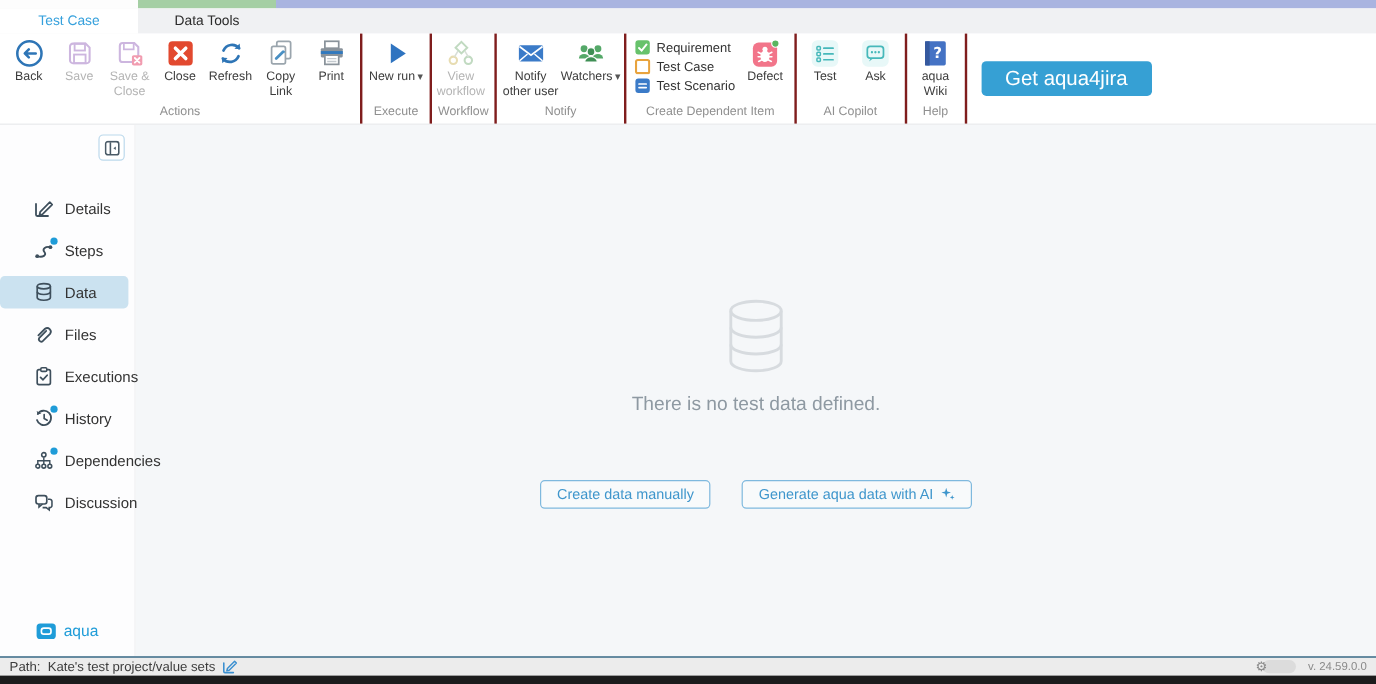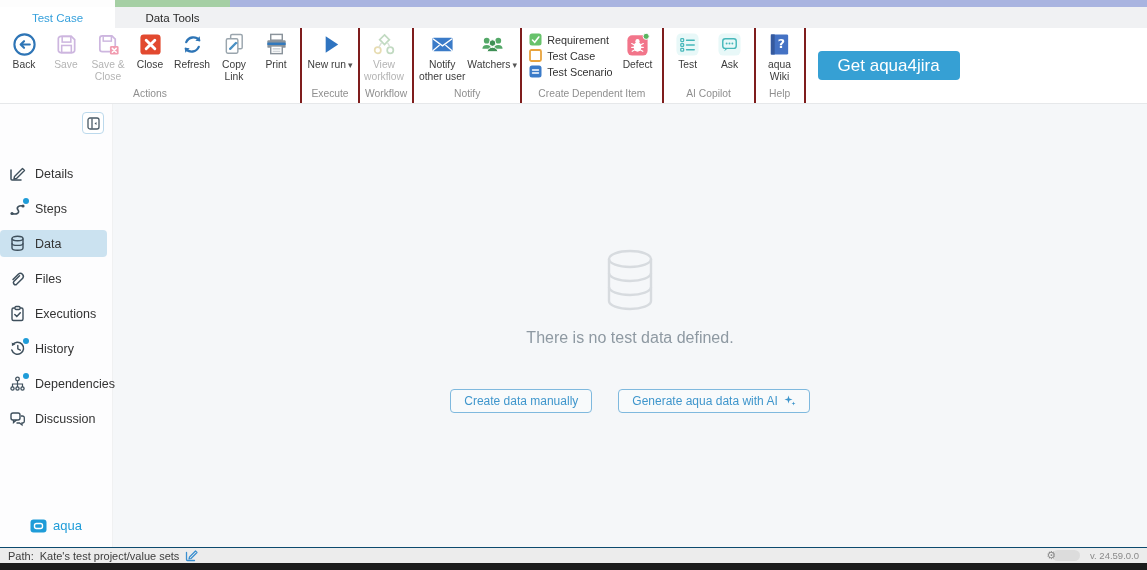--- a/index.html
+++ b/index.html
@@ -44,38 +44,38 @@
     border:none; border-radius:4px; cursor:pointer; font-family:inherit; }
 
   
   .bodyrow { flex:1; display:flex; overflow:hidden; background:#f5f7f9; }
   .sidebar { width:113px; background:#fdfdfe; display:flex; flex-direction:column; border-right:1px solid #f0f1f2; }
   .collapse-row { display:flex; justify-content:flex-end; padding:8px 8px 0 0; height:38px; }
   .collapse-btn { width:22px; height:22px; border:1px solid #bcd9ec; border-radius:4px;
     background:#fff; display:flex; align-items:center; justify-content:center; cursor:pointer; }
 
   .nav { display:flex; flex-direction:column; margin-top:14px; }
-  .nav-item { height:35px; display:flex; align-items:center; padding-left:9px; font-size:12.5px;
+  .nav-item { height:35px; display:flex; align-items:center; padding-left:28px; font-size:12.5px;
     color:#333; cursor:pointer; background:none; border:none; font-family:inherit; }
   .nav-item .icn { position:relative; width:17px; height:17px; margin-right:9px; flex:none; display:flex; }
   .nav-item .icn svg { width:17px; height:17px; }
   .nav-item.active { background:#cbe2f0; border-radius:4px; width:107px; height:27px; margin:4px 0; }
   .dot { position:absolute; top:-2px; right:-3px; width:6px; height:6px; border-radius:50%; background:#1f9cd8; }
 
   .sidebar-spacer { flex:1; }
   .logo-row { display:flex; align-items:center; justify-content:center; padding-bottom:14px; }
   .logo-row svg { width:17px; height:14px; margin-right:6px; }
   .logo-text { color:#1f9cd8; font-size:13px; }
 
   
   .main { flex:1; display:flex; flex-direction:column; align-items:center; justify-content:flex-start; }
   .empty { display:flex; flex-direction:column; align-items:center; margin-top:145px; }
   .empty svg.db { width:58px; height:62px; }
   .empty-msg { margin-top:18px; font-size:16px; color:#8e99a2; }
-  .empty-actions { display:flex; gap:26px; margin-top:42px; }
+  .empty-actions { display:flex; gap:26px; margin-top:53px; }
   .obtn { display:flex; align-items:center; gap:6px; border:1px solid #7fb9de; color:#3f96cc;
     background:rgba(255,255,255,.35); font-size:12px; padding:4px 13px; border-radius:4px;
     cursor:pointer; font-family:inherit; }
   .obtn svg { width:12px; height:12px; }
 
   
   .statusbar { height:16px; background:#ececec; border-top:1px solid #0c4a6e; display:flex;
     align-items:center; padding:0 8px; font-size:11px; color:#3d3d3d; }
   .path-label { margin-right:6px; }
   .edit-icn { width:13px; height:13px; margin-left:6px; cursor:pointer; display:flex; }

